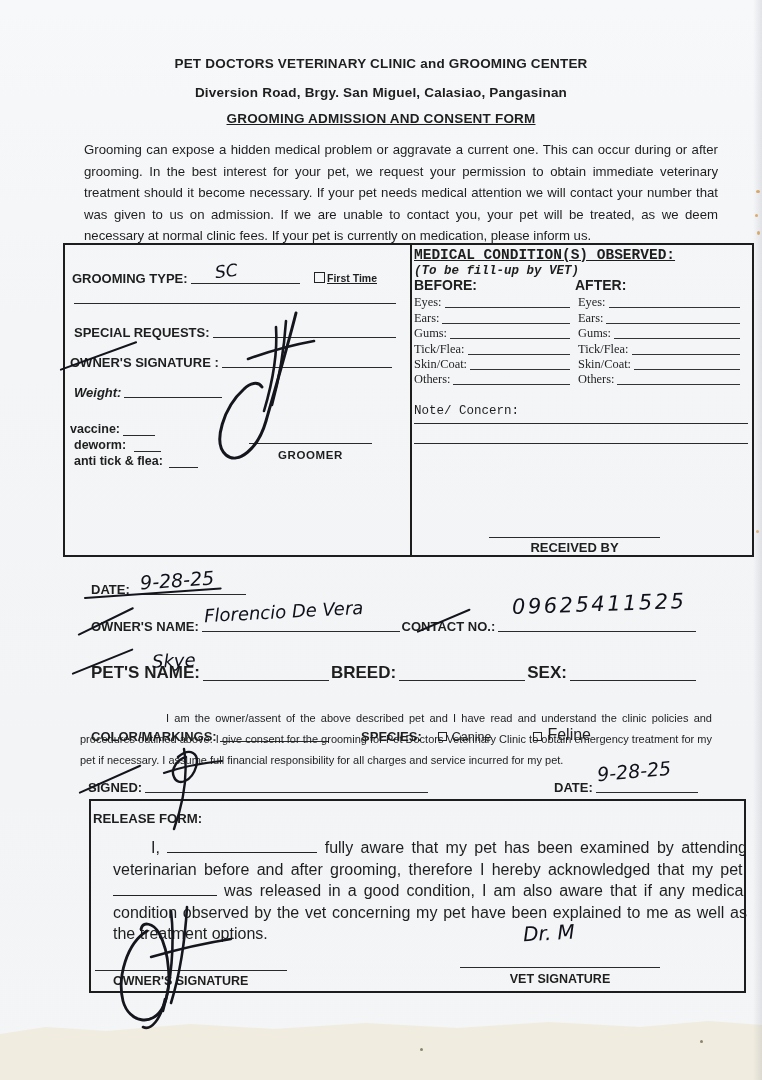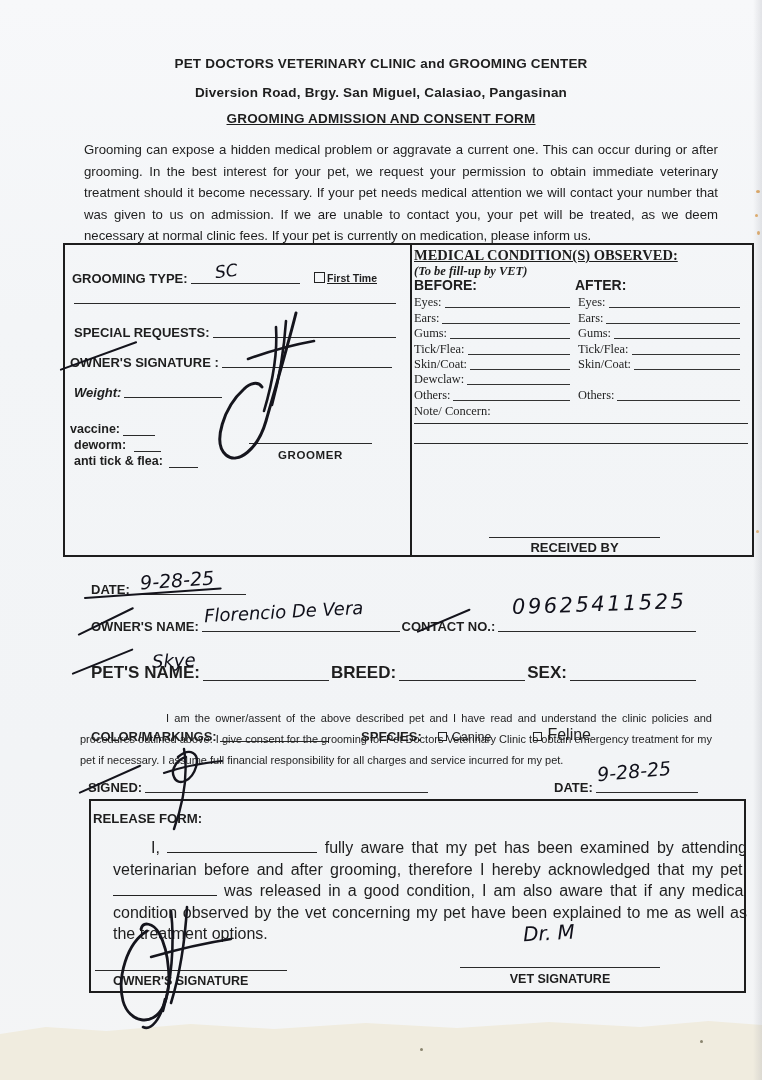--- a/index.html
+++ b/index.html
@@ -15,21 +15,21 @@
   .mainbox{position:absolute;left:63px;top:243px;width:691px;height:314px;border:2px solid #1d1d1d;box-sizing:border-box;}
   .divider{position:absolute;left:345px;top:0;bottom:0;width:2px;background:#1d1d1d;}
   .row{position:absolute;display:flex;align-items:flex-end;}
   .row .lbl{white-space:nowrap;}
   .fill{flex:1;border-bottom:1.5px solid #2a2a2a;margin:0 2px 2px 3px;height:1px;}
   .ffix{display:inline-block;border-bottom:1.5px solid #2a2a2a;height:12px;margin-left:3px;}
   .hline{position:absolute;border-top:1.6px solid #2a2a2a;}
   .cb{display:inline-block;border:1.5px solid #222;background:transparent;box-sizing:border-box;}
   .hw{font-family:"DejaVu Sans",sans-serif;font-style:italic;color:#10101a;white-space:nowrap;}
   .slash{position:absolute;height:2.2px;background:#14141c;border-radius:2px;transform-origin:left center;z-index:5;}
-  .serif{font-family:Liberation Serif, serif;text-align:right;}
+  .serif{font-family:Liberation Mono, monospace;text-align:right;}
   .medrow{display:flex;height:15.4px;align-items:flex-end;font-family:"Liberation Serif",serif;font-size:12.4px;}
   .mc1{width:160px;display:flex;align-items:flex-end;}
   .mc2{flex:1;display:flex;align-items:flex-end;margin-left:4px;}
   .mfill{flex:1;border-bottom:1.2px solid #333;margin:0 4px 2px 3px;height:1px;}
   .payrow{position:absolute;display:flex;align-items:center;font-size:13px;font-weight:bold;}
   .paybox{width:26px;height:17px;border:1.7px solid #222;box-sizing:border-box;margin-left:7px;}
   .blank{display:inline-block;border-bottom:1.5px solid #222;height:13px;vertical-align:baseline;}
   .relbox{position:absolute;left:89px;top:799px;width:657px;height:194px;border:2px solid #1d1d1d;box-sizing:border-box;overflow:visible;}
   .sig{position:absolute;z-index:6;}
   .sig path{fill:none;stroke:#15151d;stroke-linecap:round;stroke-linejoin:round;}
@@ -152,27 +152,20 @@
               <span>Skin/Coat:</span>
               <span class="mfill"></span>
             </div>
           <div class="mc2">
               <span>Skin/Coat:</span>
               <span class="mfill"></span>
             </div>
         </div>
         <div class="medrow">
           <div class="mc1">
-              <span>Dewclaw:</span>
-              <span class="mfill"></span>
-            </div>
-          <div class="mc2"></div>
-        </div>
-        <div class="medrow">
-          <div class="mc1">
               <span>Others:</span>
               <span class="mfill"></span>
             </div>
           <div class="mc2">
               <span>Others:</span>
               <span class="mfill"></span>
             </div>
         </div>
       </div>
 

